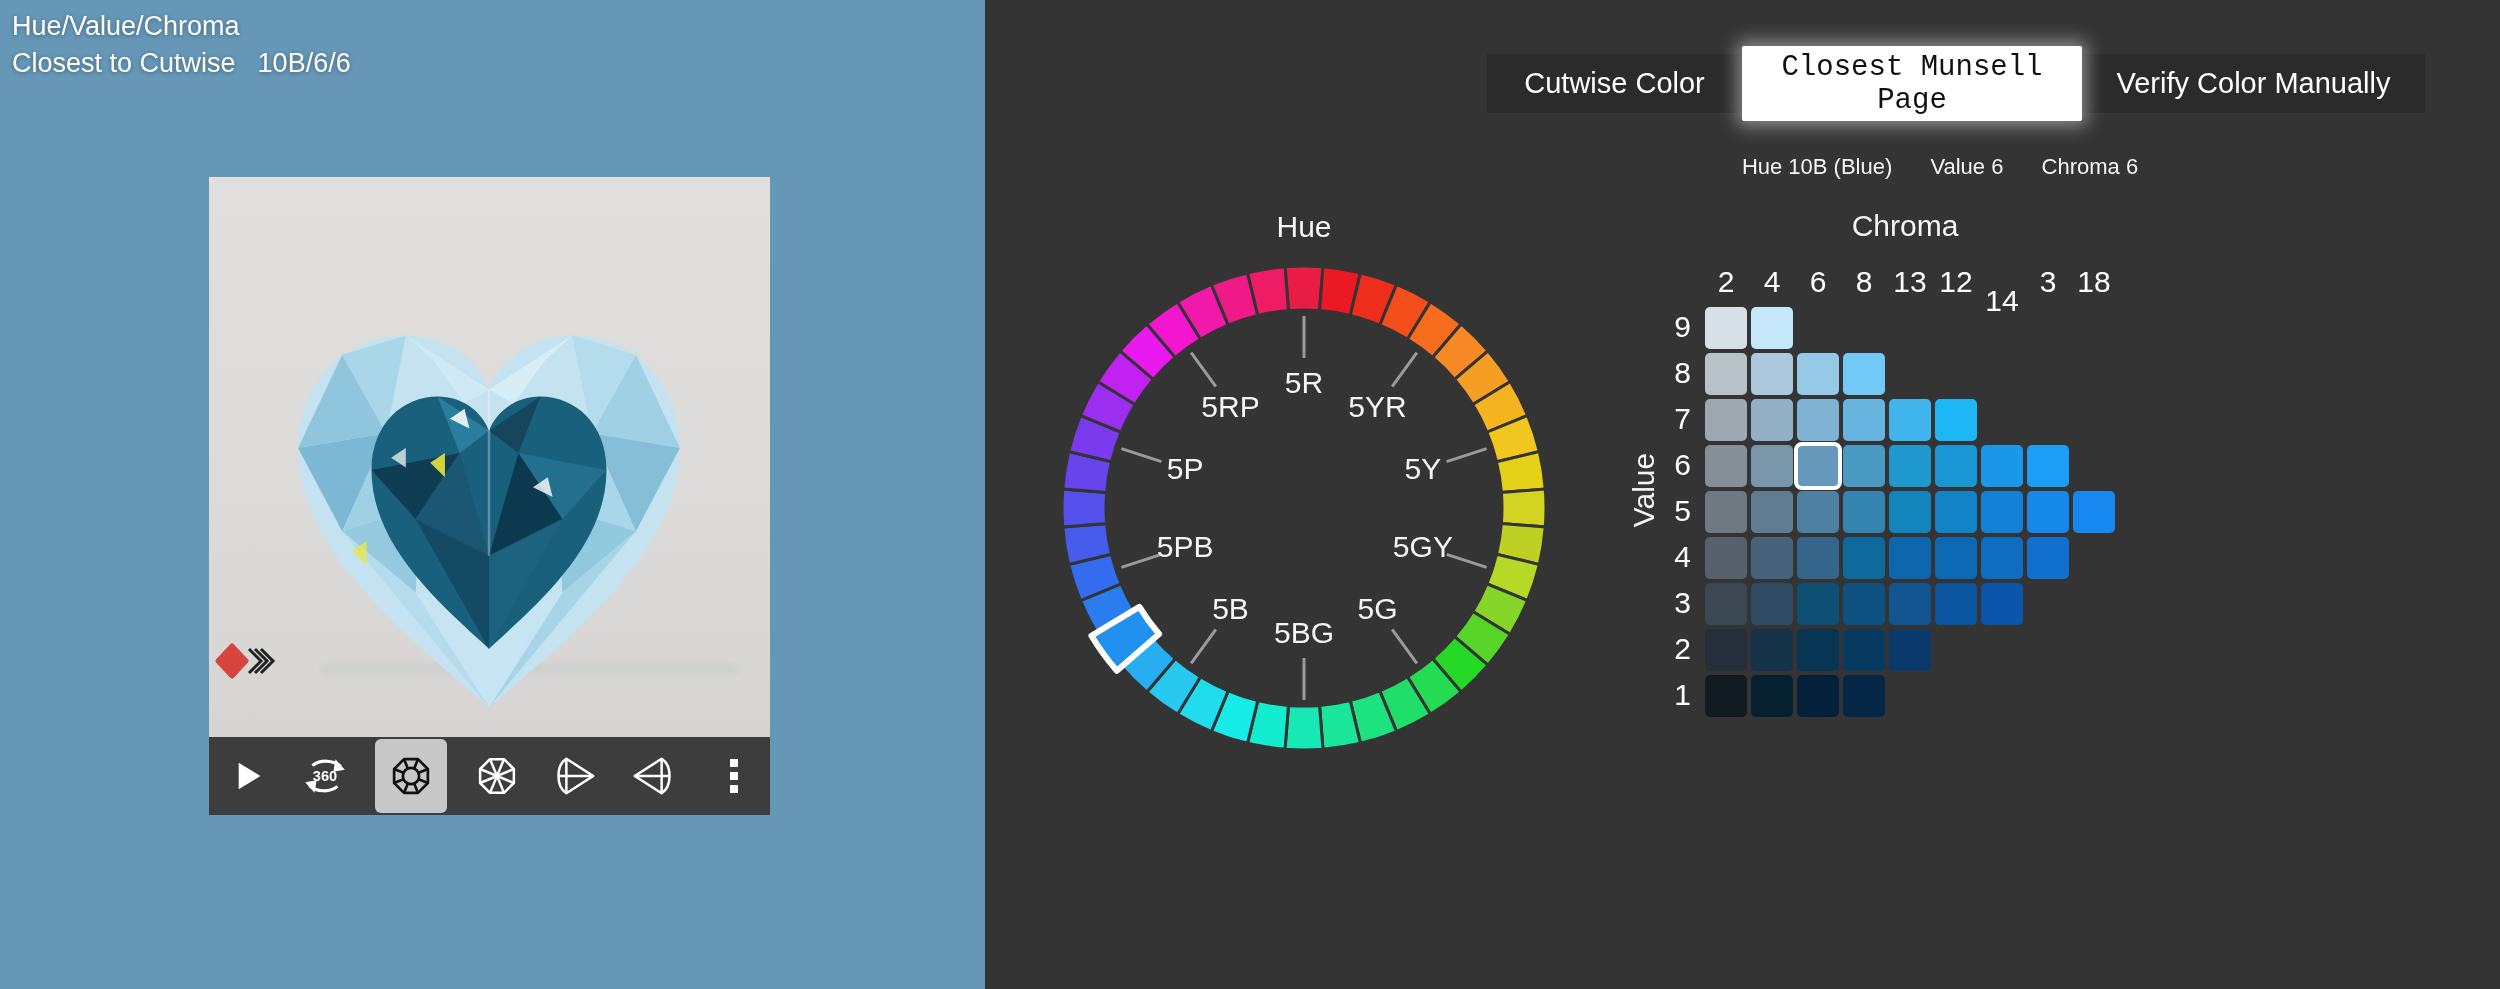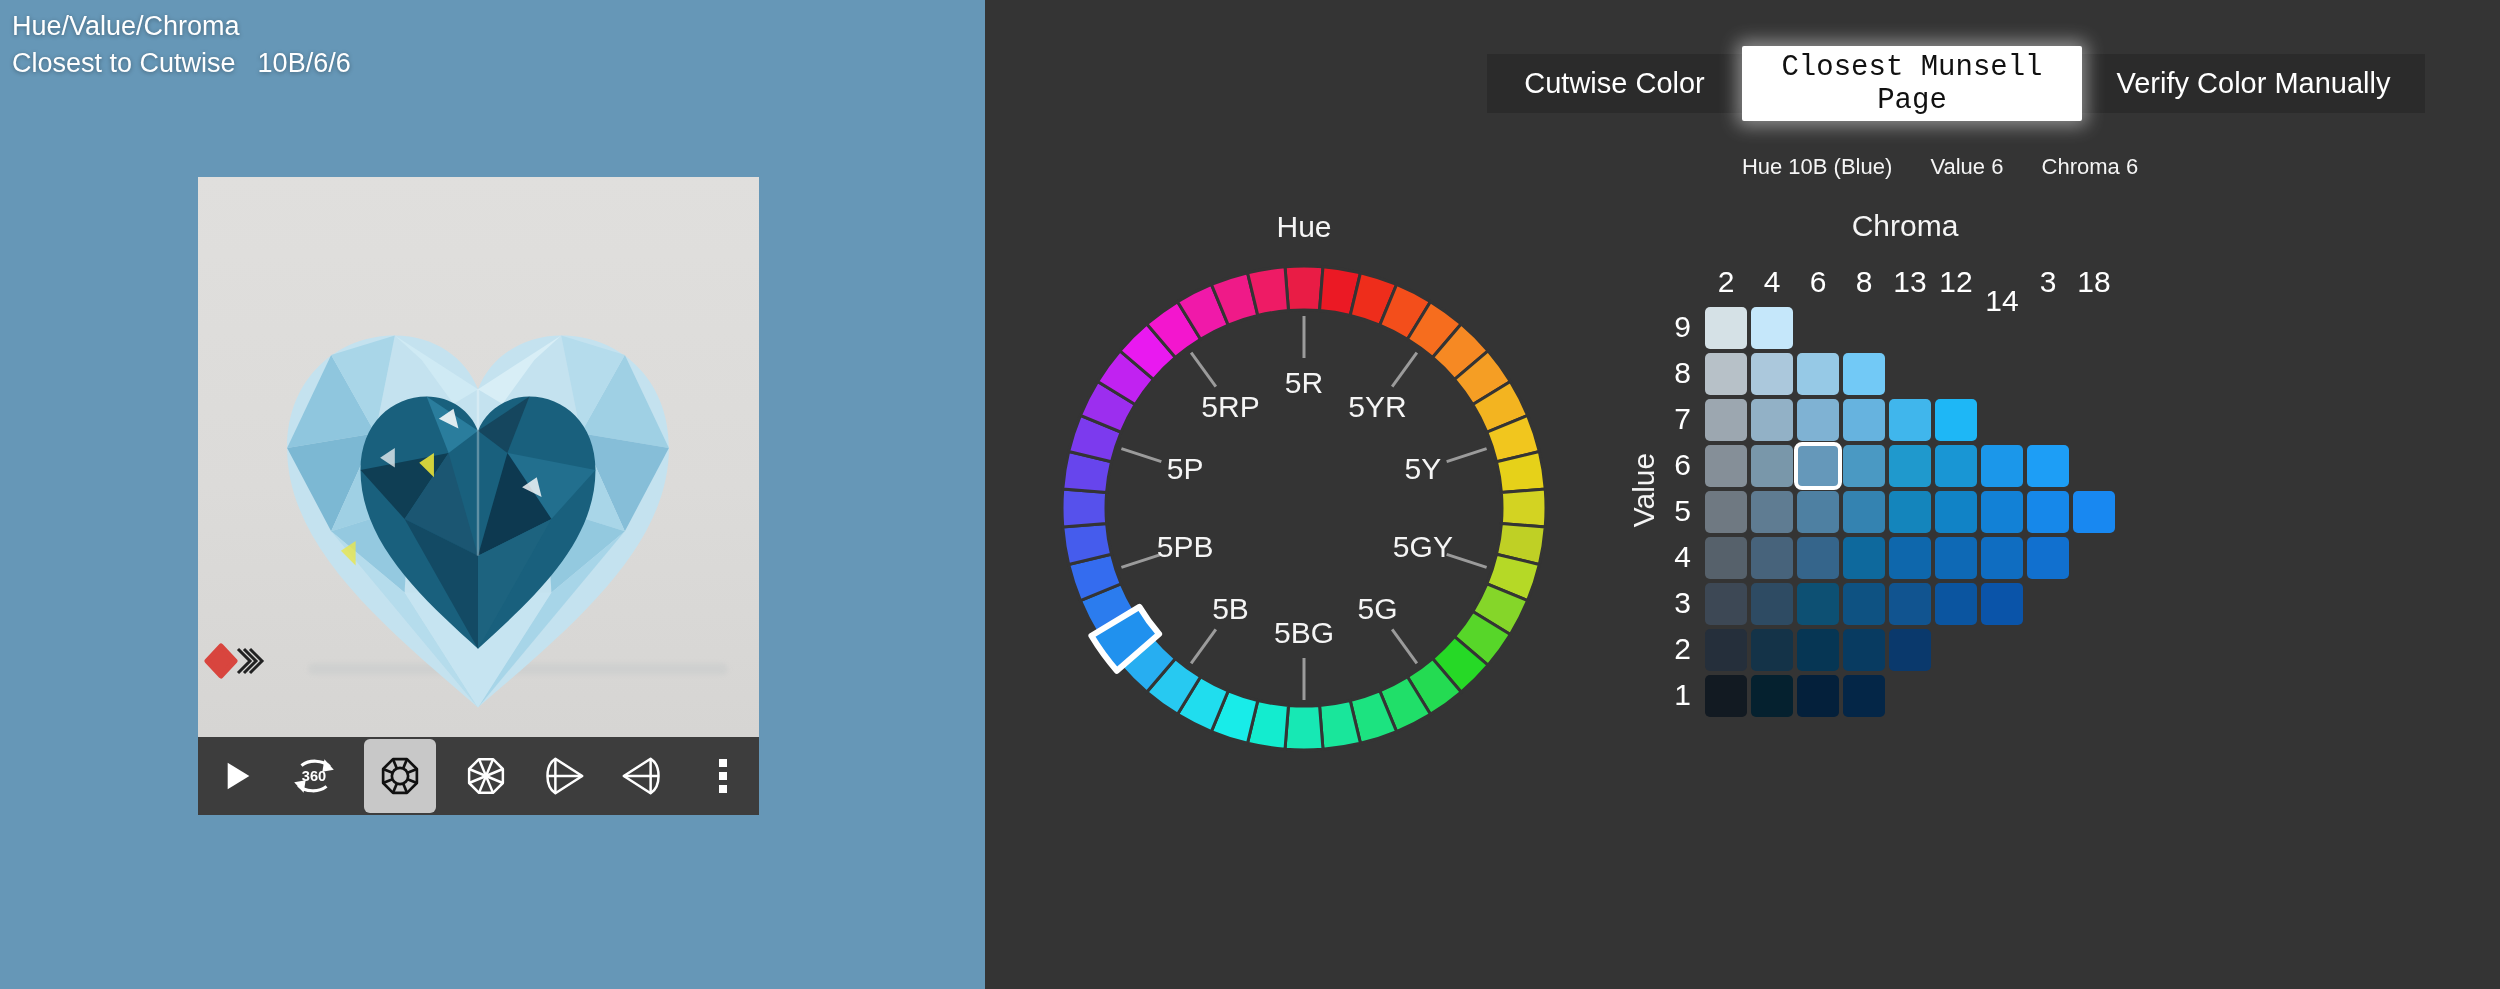--- a/index.html
+++ b/index.html
@@ -5,21 +5,21 @@
   * { margin:0; padding:0; box-sizing:border-box; }
   body { background:#343434; font-family:"Liberation Sans", sans-serif; }
   #stage { position:relative; width:2500px; height:989px; overflow:hidden; background:#343434; }
 
   
   .left-panel { position:absolute; left:0; top:0; width:985px; height:989px; background:#6697b7; }
   .lp-heading { position:absolute; left:12px; top:8px; color:#fff; font-size:27px; line-height:37px;
                 font-weight:500; text-shadow:0 1px 4px rgba(0,0,0,.35); }
   .lp-heading .gap { display:inline-block; width:22px; }
 
-  .viewer-card { position:absolute; left:198px; top:177px; width:486px; height:638px; }
+  .viewer-card { position:absolute; left:209px; top:177px; width:486px; height:638px; }
   .photo { position:absolute; left:0; top:0; width:561px; height:560px;
            background:linear-gradient(180deg,#e0dfdd 0%,#dcdbd9 55%,#d6d5d3 100%); overflow:hidden; }
   .seat-shadow { position:absolute; left:110px; top:486px; width:420px; height:12px;
                  background:#c9cccc; opacity:.55; border-radius:6px; filter:blur(2px); }
   .heart-svg { position:absolute; left:35px; top:85px; }
   .cutwise-logo { position:absolute; left:6px; top:466px; }
 
   .player-bar { position:absolute; left:0; top:560px; width:561px; height:78px; background:#3d3d3d;
                 display:flex; align-items:center; padding:0 8px 0 10px; gap:22px; }
   .pbtn { width:56px; height:70px; display:flex; align-items:center; justify-content:center;

